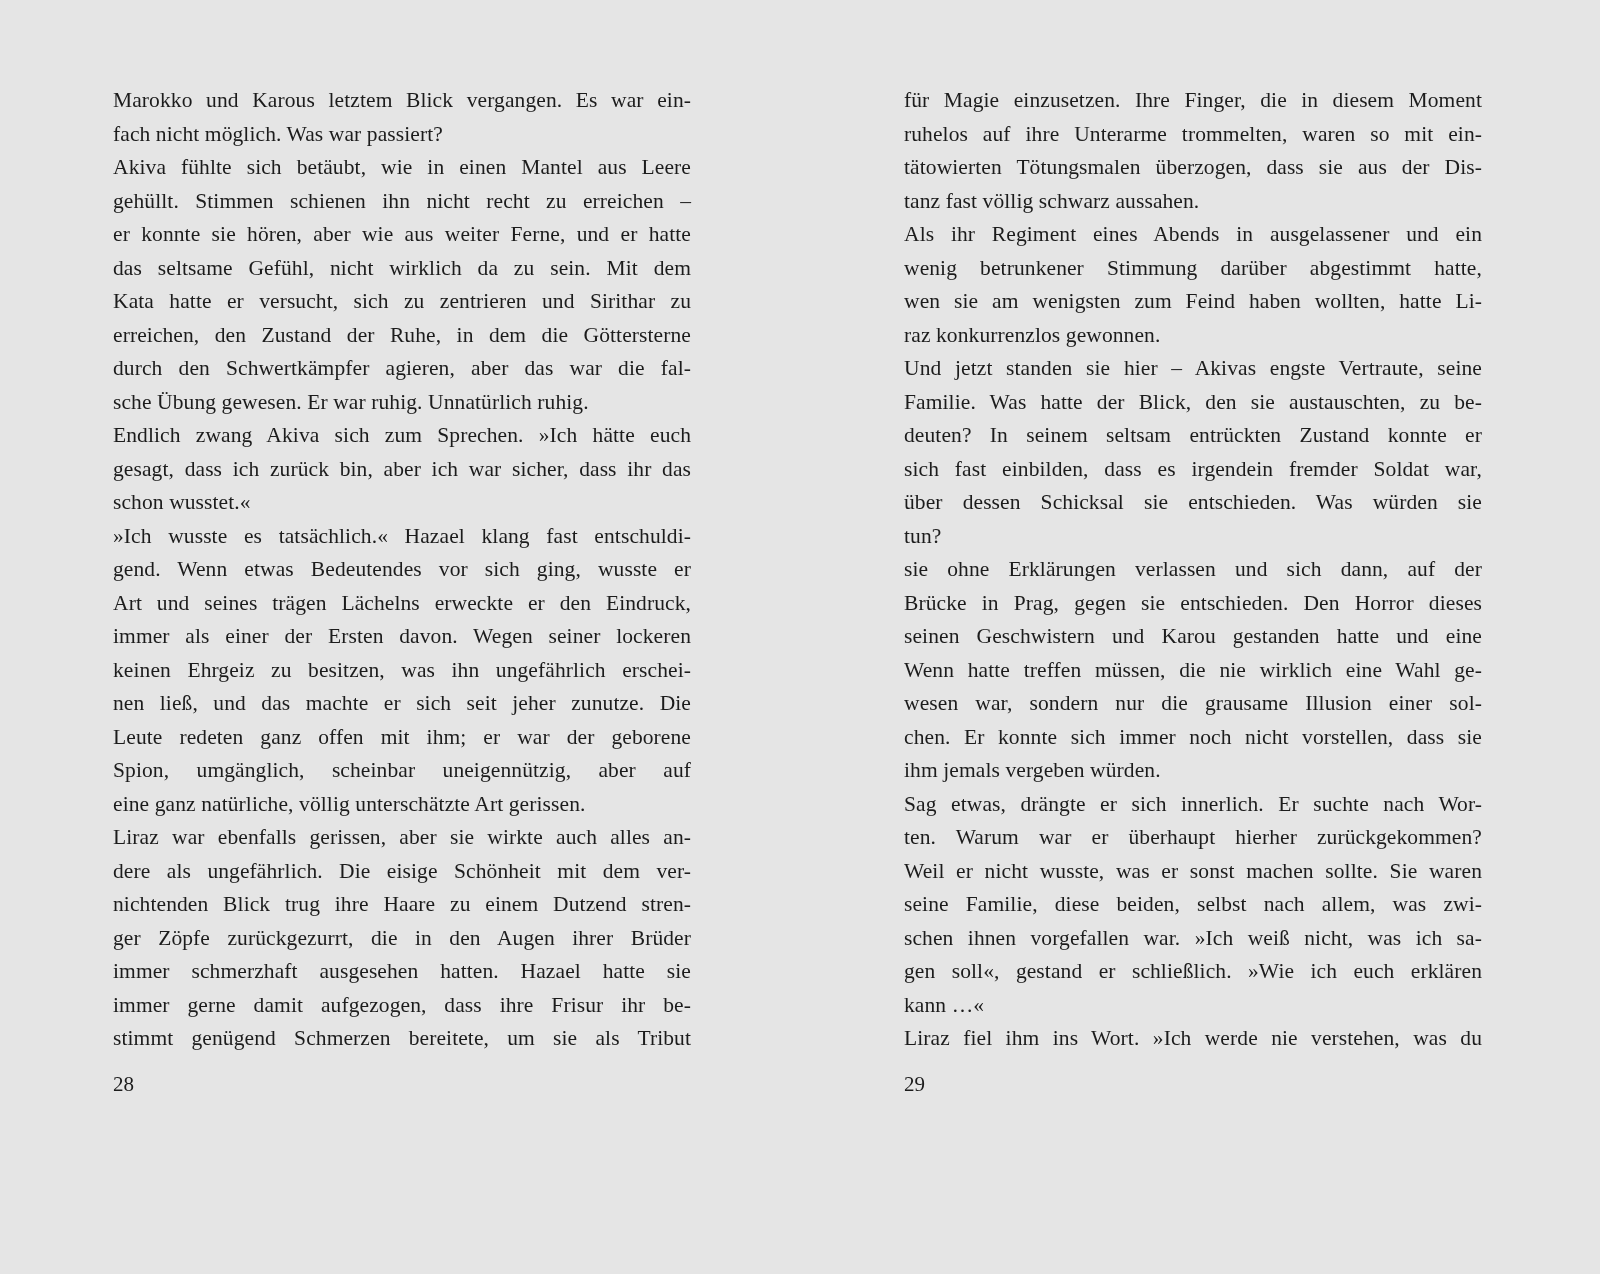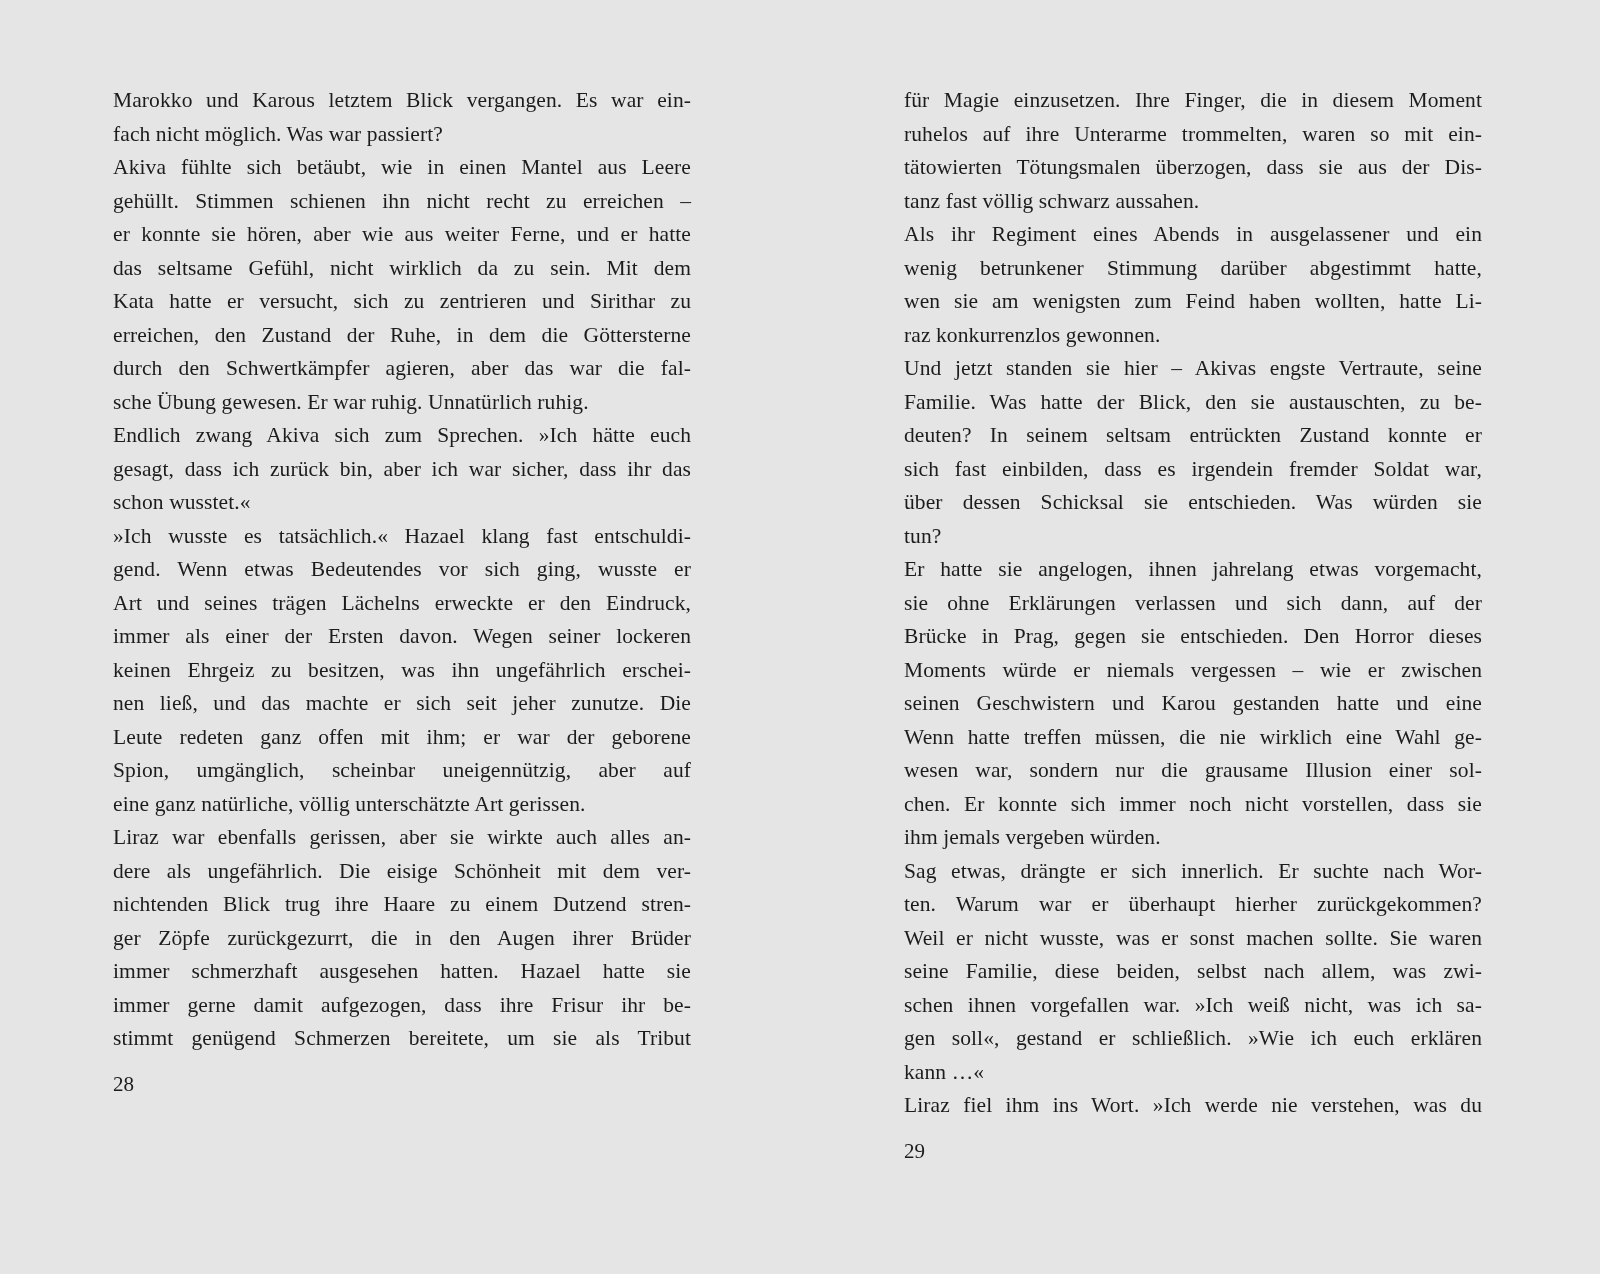--- a/index.html
+++ b/index.html
@@ -98,24 +98,22 @@
         <div class="line"><span>Als ihr Regiment eines Abends in ausgelassener und ein</span></div>
         <div class="line"><span>wenig betrunkener Stimmung darüber abgestimmt hatte,</span></div>
         <div class="line"><span>wen sie am wenigsten zum Feind haben wollten, hatte Li-</span></div>
         <div class="line para-end"><span>raz konkurrenzlos gewonnen.</span></div>
         <div class="line"><span>Und jetzt standen sie hier – Akivas engste Vertraute, seine</span></div>
         <div class="line"><span>Familie. Was hatte der Blick, den sie austauschten, zu be-</span></div>
         <div class="line"><span>deuten? In seinem seltsam entrückten Zustand konnte er</span></div>
         <div class="line"><span>sich fast einbilden, dass es irgendein fremder Soldat war,</span></div>
         <div class="line"><span>über dessen Schicksal sie entschieden. Was würden sie</span></div>
         <div class="line para-end"><span>tun?</span></div>
-        <div class="line"><span>Er hatte sie angelogen, ihnen jahrelang etwas vorgemacht,</span></div>
         <div class="line"><span>sie ohne Erklärungen verlassen und sich dann, auf der</span></div>
         <div class="line"><span>Brücke in Prag, gegen sie entschieden. Den Horror dieses</span></div>
-        <div class="line"><span>Moments würde er niemals vergessen – wie er zwischen</span></div>
         <div class="line"><span>seinen Geschwistern und Karou gestanden hatte und eine</span></div>
         <div class="line"><span>Wenn hatte treffen müssen, die nie wirklich eine Wahl ge-</span></div>
         <div class="line"><span>wesen war, sondern nur die grausame Illusion einer sol-</span></div>
         <div class="line"><span>chen. Er konnte sich immer noch nicht vorstellen, dass sie</span></div>
         <div class="line para-end"><span>ihm jemals vergeben würden.</span></div>
         <div class="line"><span class="italic">Sag etwas</span><span>, drängte er sich innerlich. Er suchte nach Wor-</span></div>
         <div class="line"><span>ten. Warum war er überhaupt hierher zurückgekommen?</span></div>
         <div class="line"><span>Weil er nicht wusste, was er sonst machen sollte. Sie waren</span></div>
         <div class="line"><span>seine Familie, diese beiden, selbst nach allem, was zwi-</span></div>
         <div class="line"><span>schen ihnen vorgefallen war. »Ich weiß nicht, was ich sa-</span></div>

